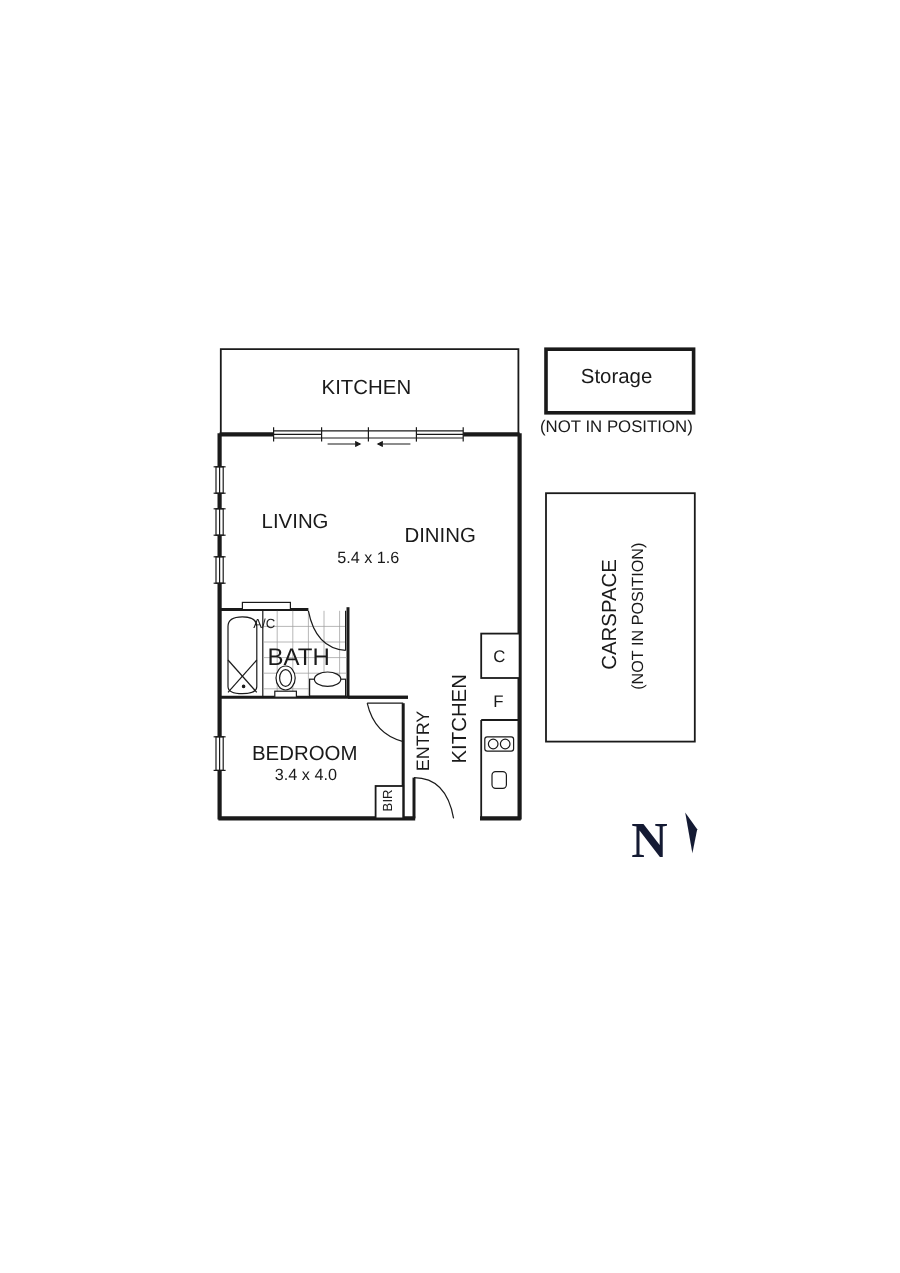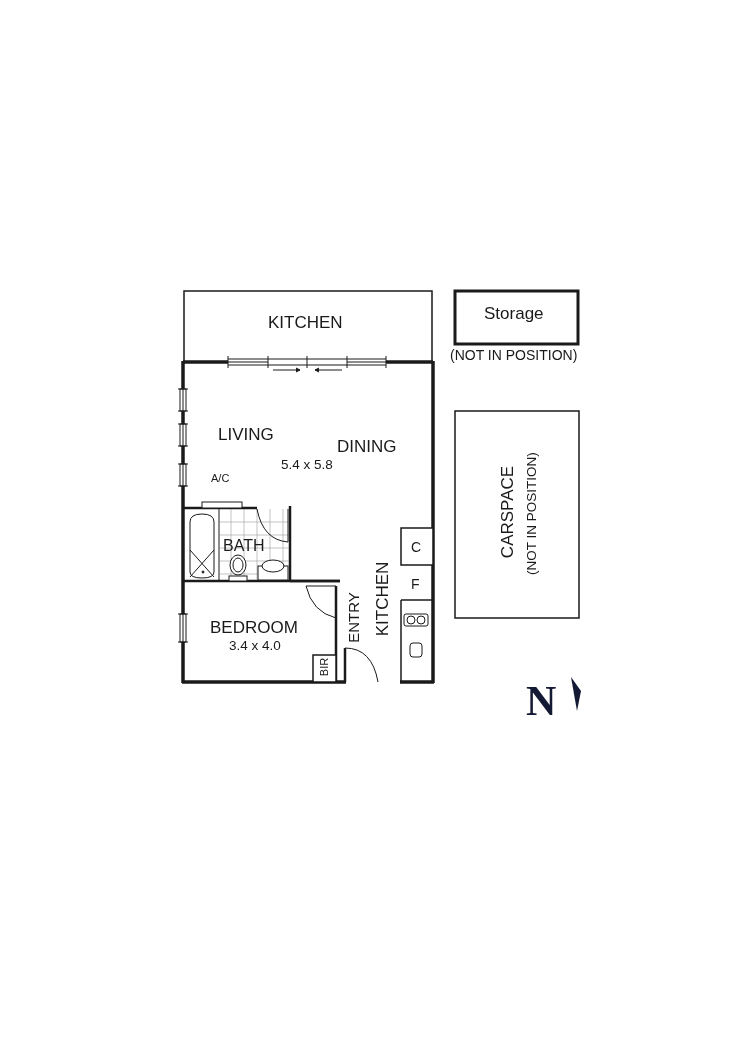--- a/index.html
+++ b/index.html
@@ -135,23 +135,23 @@
 
     <polygon points="571,677 581,691 577,711" fill="#141a33" stroke="none"></polygon>
   </g>
 </svg>
 
 <div class="lbl room-name" style="left:268px; top:313px;">KITCHEN</div>
 <div class="lbl room-name" style="left:484px; top:304px;">Storage</div>
 <div class="lbl dims" style="left:450px; top:347px; font-size:14px;">(NOT IN POSITION)</div>
 <div class="lbl room-name" style="left:218px; top:425px;text-align:center;">LIVING</div>
 <div class="lbl room-name" style="left:337px; top:425px;margin-top:12px;">DINING</div>
-<div class="lbl dims" style="left:281px; top:457px;">5.4 x 5.8</div>
-<div class="lbl small" style="left:211px; top:472px;">A/C</div>
-<div class="lbl room-name" style="left:223px; top:537px; font-size:16px;">BATH</div>
+<div class="lbl dims" style="left:281px; top:457px;">5.4 x 1.6</div>
+<div class="lbl small" style="left:211px; top:514px;">A/C</div>
+<div class="lbl room-name" style="left:223px; top:537px; font-size:20px;">BATH</div>
 <div class="lbl room-name" style="left:210px; top:618px;text-align:center;">BEDROOM</div>
 <div class="lbl dims" style="left:229px; top:638px;">3.4 x 4.0</div>
 <div class="lbl small rot" style="left:314px; top:661px; width:20px; text-align:center;">BIR</div>
 <div class="lbl rot" style="left:323px; top:609px; width:60px; text-align:center; font-size:15px;">ENTRY</div>
 <div class="lbl room-name rot" style="left:343px; top:589px; width:80px; text-align:center;">KITCHEN</div>
 <div class="lbl dims" style="left:411px; top:539px; font-size:14px;">C</div>
 <div class="lbl dims" style="left:411px; top:576px; font-size:14px;">F</div>
 <div class="lbl room-name rot" style="left:458px; top:502px; width:100px; text-align:center;">CARSPACE</div>
 <div class="lbl dims rot" style="left:461px; top:506px; width:140px; text-align:center;">(NOT IN POSITION)</div>
 <div class="north">N</div>

